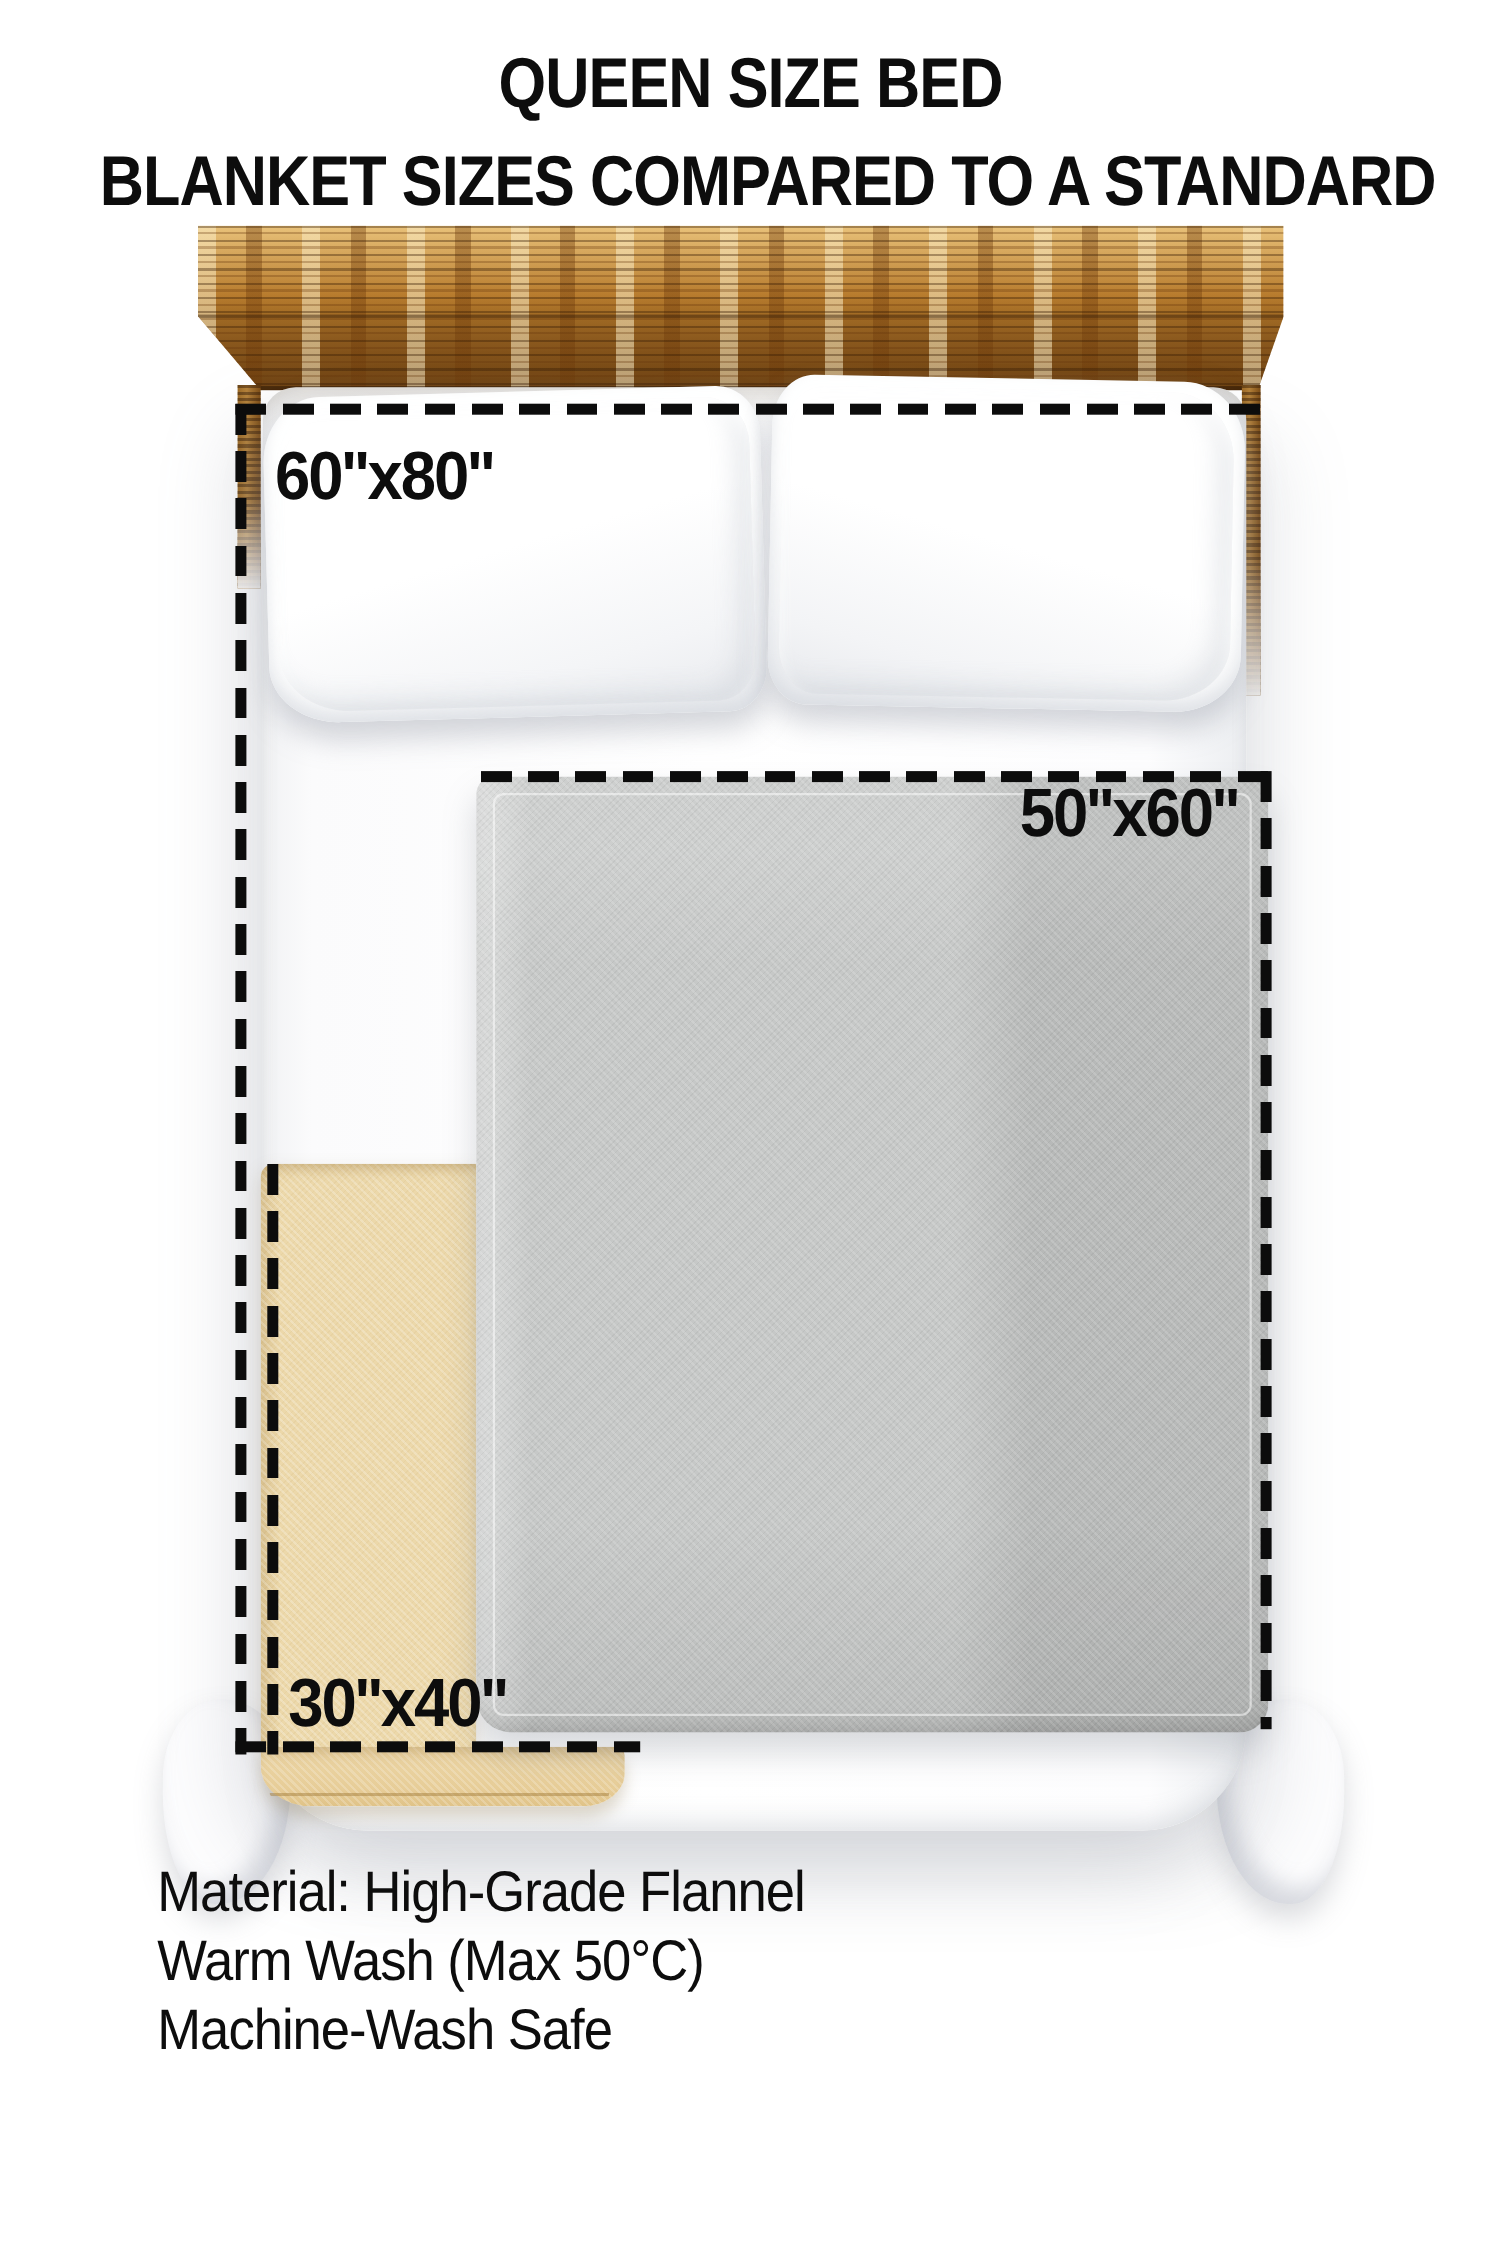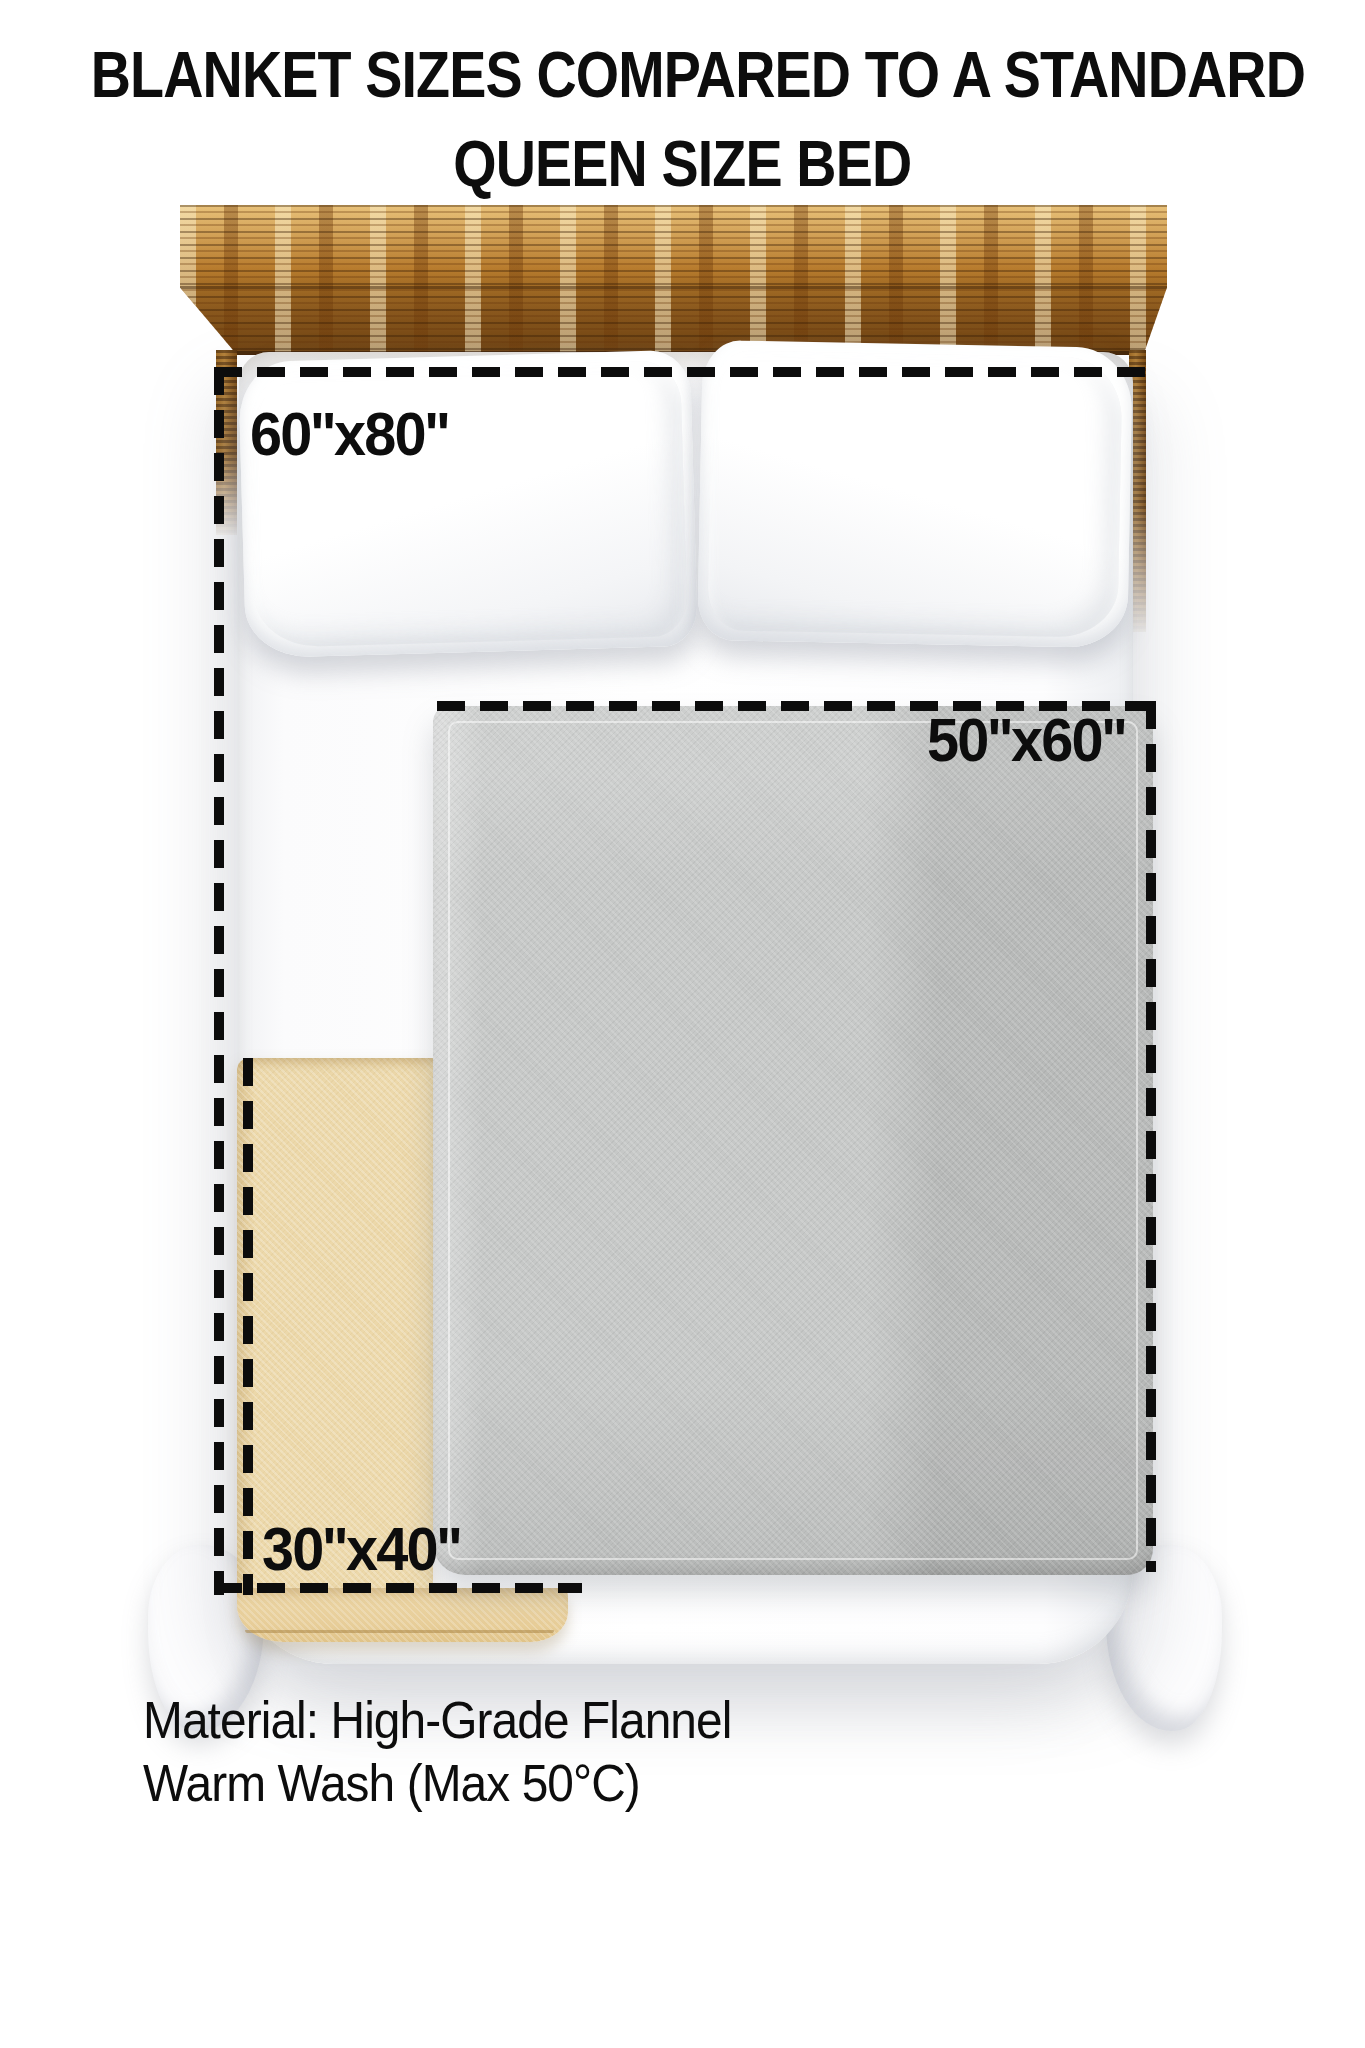--- a/index.html
+++ b/index.html
@@ -149,22 +149,22 @@
     display:inline-block;transform:scaleX(.92);transform-origin:left top;
     white-space:nowrap;letter-spacing:-1px;
   }
 </style>
 </head>
 <body>
 
 <div id="canvas">
 
   <div class="title">
+    <span class="tline"><span>QUEEN SIZE BED</span></span>
     <span class="tline"><span>BLANKET SIZES COMPARED TO A STANDARD</span></span>
-    <span class="tline"><span>QUEEN SIZE BED</span></span>
   </div>
 
   <div class="headboard"></div>
   <div class="rail left"></div>
   <div class="rail right"></div>
   <div class="foot left"></div>
   <div class="foot right"></div>
   <div class="mattress"></div>
   <div class="pillow left"></div>
   <div class="pillow right"></div>
@@ -180,15 +180,16 @@
   <div class="dash v right50"></div>
   <div class="dash v left30"></div>
 
   <div class="size-label l60">60''x80''</div>
   <div class="size-label l50">50''x60''</div>
   <div class="size-label l30">30''x40''</div>
 
   <div class="care">
     <div class="cline"><span>Material: High-Grade Flannel</span></div>
     <div class="cline"><span>Warm Wash (Max 50°C)</span></div>
+    <div class="cline"><span>Machine-Wash Safe</span></div>
   </div>
 
 </div>
 
 </body></html>

